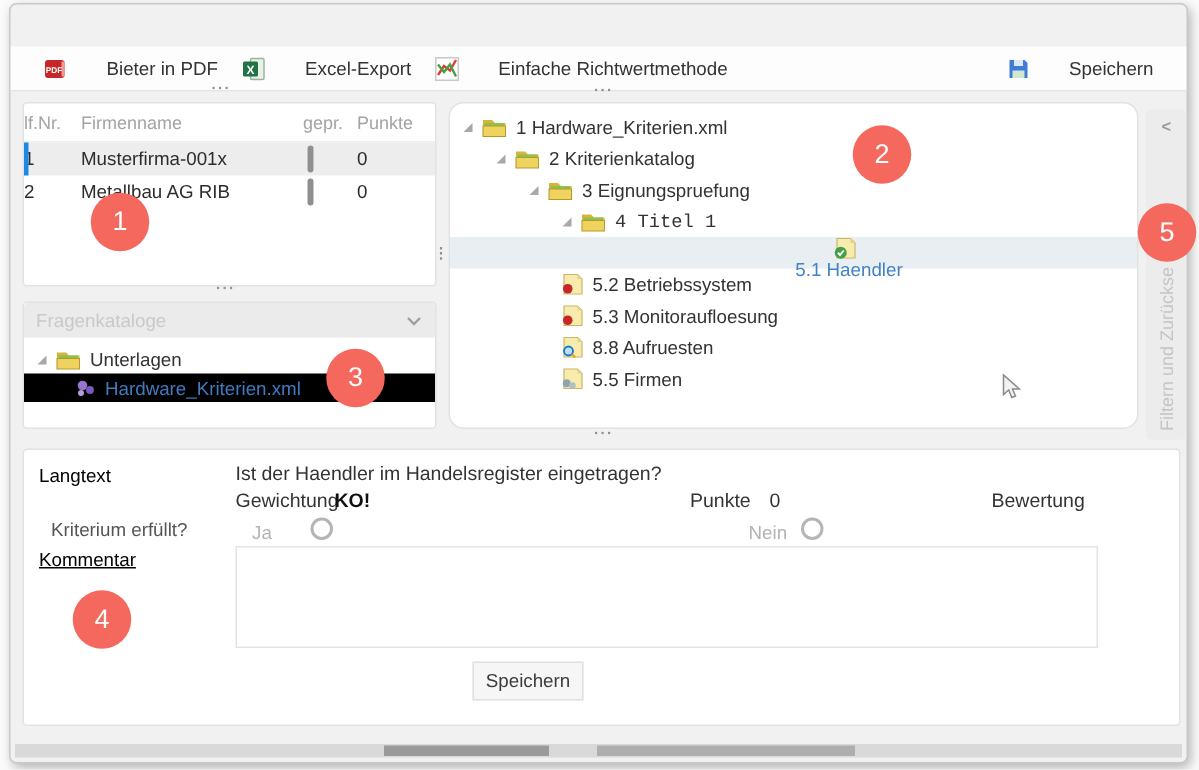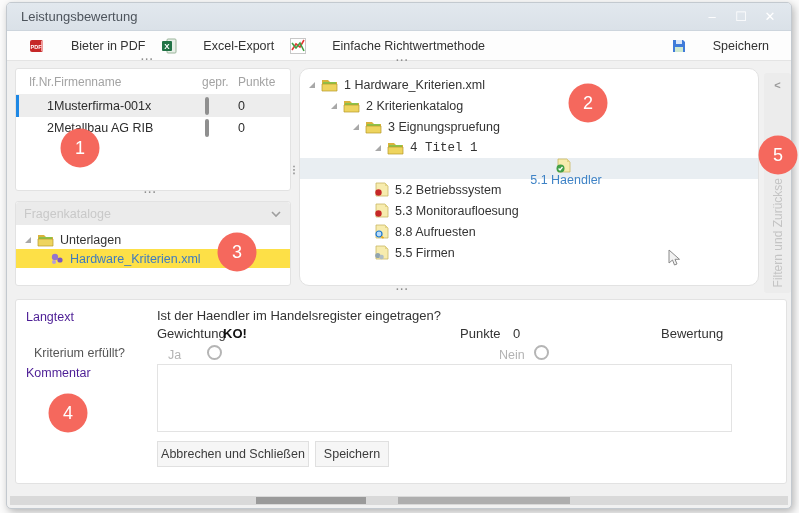--- a/index.html
+++ b/index.html
@@ -33,54 +33,54 @@
   #tree-panel      { left:292px; top:65px; width:460px; height:218px;border-radius:10px; }
   #detail-panel    { left:8px;  top:296px; width:772px; height:185px; }
 
   
   .thead { display:flex; height:26px; align-items:center; border-bottom:1px solid #ededed;
     color:#a3a3a3; font-size:12px; }
   .trow-b { display:flex; height:22px; align-items:center; font-size:12.5px; color:#2d2d2d;
     position:relative; }
   .trow-b.sel { background:#ededed; }
   .trow-b.sel::before { content:""; position:absolute; left:0; top:0; bottom:0; width:3px; background:#1e88e5; }
-  .c-nr { width:38px; text-align:right; }
+  .c-nr { width:38px; text-align:left; }
   .c-name { width:148px; }
   .c-gepr { width:36px; }
   .c-pkt { width:44px; }
   .cbx { width:13px; height:13px; border:2px solid #8f8f8f; border-radius:2px; background:#fff; margin-left:3px; }
 
   
   #fk-header { height:23px; background:#ebebeb; display:flex; align-items:center;
     padding:0 8px; border-radius:3px 3px 0 0; }
   #fk-header span { color:#c9c9c9; font-size:12.5px; }
   #fk-header svg { margin-left:auto; }
   .fkrow { display:flex; align-items:center; height:19px; font-size:12.5px; color:#333; }
-  .fkrow.sel { background:#fde047; }
+  .fkrow.sel { background:#000000; }
   .fkrow.sel .lbl { color:#3f7bbf; }
 
   
   .trow { display:flex; align-items:center; height:21px; font-size:12.5px; color:#333; }
   .exp { width:9px; display:flex; margin-right:4px; flex:none; }
   .ico { display:flex; margin-right:6px; flex:none; }
   .d0 { padding-left:8px; } .d1 { padding-left:30px; } .d2 { padding-left:52px; }
   .d3 { padding-left:74px;font-family:Liberation Mono, monospace; } .leaf { padding-left:74px; }
   .trow.sel { background:#e9eef2;flex-direction:column; }
   .trow.sel .lbl { color:#3f83c6; }
 
   
   #side-tab { position:absolute; left:757px; top:70px; width:27px; height:220px;
     background:#ececec; border-radius:3px; display:flex; flex-direction:column;
     align-items:center; padding:6px 0; }
   #side-tab .chev { color:#9a9a9a; font-size:11px; font-weight:bold; }
   #side-tab .vlabel { margin-top:auto; writing-mode:vertical-rl; transform:rotate(180deg);
     color:#c4c4c4; font-size:12px; max-height:170px; overflow:hidden; white-space:nowrap; }
 
   
-  .flabel { position:absolute; font-size:12.5px; color:#4c1d95; }
+  .flabel { position:absolute; font-size:12.5px; color:#000000; }
   .fval   { position:absolute; font-size:13px; color:#333; }
   #radio-ja, #radio-nein { position:absolute; width:15px; height:15px; border:2px solid #b5b5b5;
     border-radius:50%; background:#fff; }
   #kommentar-input { position:absolute; left:141px; top:64px; width:575px; height:68px;
     border:1px solid #e3e3e3; background:#fff; resize:none; font-family:inherit; }
   .fbtn { position:absolute; height:26px; background:#f6f6f6; border:1px solid #e0e0e0;
     font-size:12.5px; color:#3c3c3c; font-family:inherit; }
 
   
   .grip { position:absolute; color:#8f8f8f; font-size:10px; font-weight:bold;
@@ -98,28 +98,20 @@
     transform:translate(-50%,-50%); z-index:50; }
 
   #cursor { position:absolute; left:668px; top:249px; z-index:60; }
 </style>
 </head>
 <body>
 
 <div id="stage">
   <div id="win">
 
-    <div id="titlebar">
-      <span id="title">Leistungsbewertung</span>
-      <div id="winctl">
-        <span class="wbtn">–</span>
-        <span class="wbtn">☐</span>
-        <span class="wbtn">✕</span>
-      </div>
-    </div>
 
     <div id="toolbar">
       <div class="tbtn">
         <span class="ico">
           <svg width="16" height="16">
               <rect x="1" y="2" width="13" height="12" rx="2" fill="#c62828"></rect>
               <rect x="12" y="3" width="2" height="10" fill="#ef9a9a"></rect>
               <text x="7" y="10.5" font-size="5.5" fill="#fff" text-anchor="middle" font-weight="bold">PDF</text>
             </svg>
         </span>
@@ -348,24 +340,23 @@
       <span class="fval" style="left:444px; top:26px;">Punkte</span>
       <span class="fval" style="left:497px; top:26px;">0</span>
       <span class="fval" style="left:645px; top:26px;">Bewertung</span>
 
       <span class="flabel" style="left:18px; top:46px; color:#555;">Kriterium erfüllt?</span>
       <span class="flabel" style="left:152px; top:48px; color:#b3b3b3;">Ja</span>
       <span id="radio-ja" style="left:191px; top:45px;"></span>
       <span class="flabel" style="left:483px; top:48px; color:#b3b3b3;">Nein</span>
       <span id="radio-nein" style="left:518px; top:45px;"></span>
 
-      <span class="flabel" style="left:10px; top:66px;">Kommentar</span>
+      <span class="flabel" style="left:10px; top:66px;text-decoration:underline;">Kommentar</span>
       <textarea id="kommentar-input" style=""></textarea>
 
-      <button class="fbtn" style="left:141px; top:141px; width:152px;">Abbrechen und Schließen</button>
       <button class="fbtn" style="left:299px; top:141px; width:74px;">Speichern</button>
     </div>
 
     <span class="grip" style="left:134px; top:54px;">···</span>
     <span class="grip" style="left:389px; top:55px;">···</span>
     <span class="grip" style="left:137px; top:187px;">···</span>
     <span class="grip" style="left:389px; top:284px;">···</span>
     <span class="grip v" style="left:282px; top:165px;">⋮</span>
 
     <div id="hscroll">

